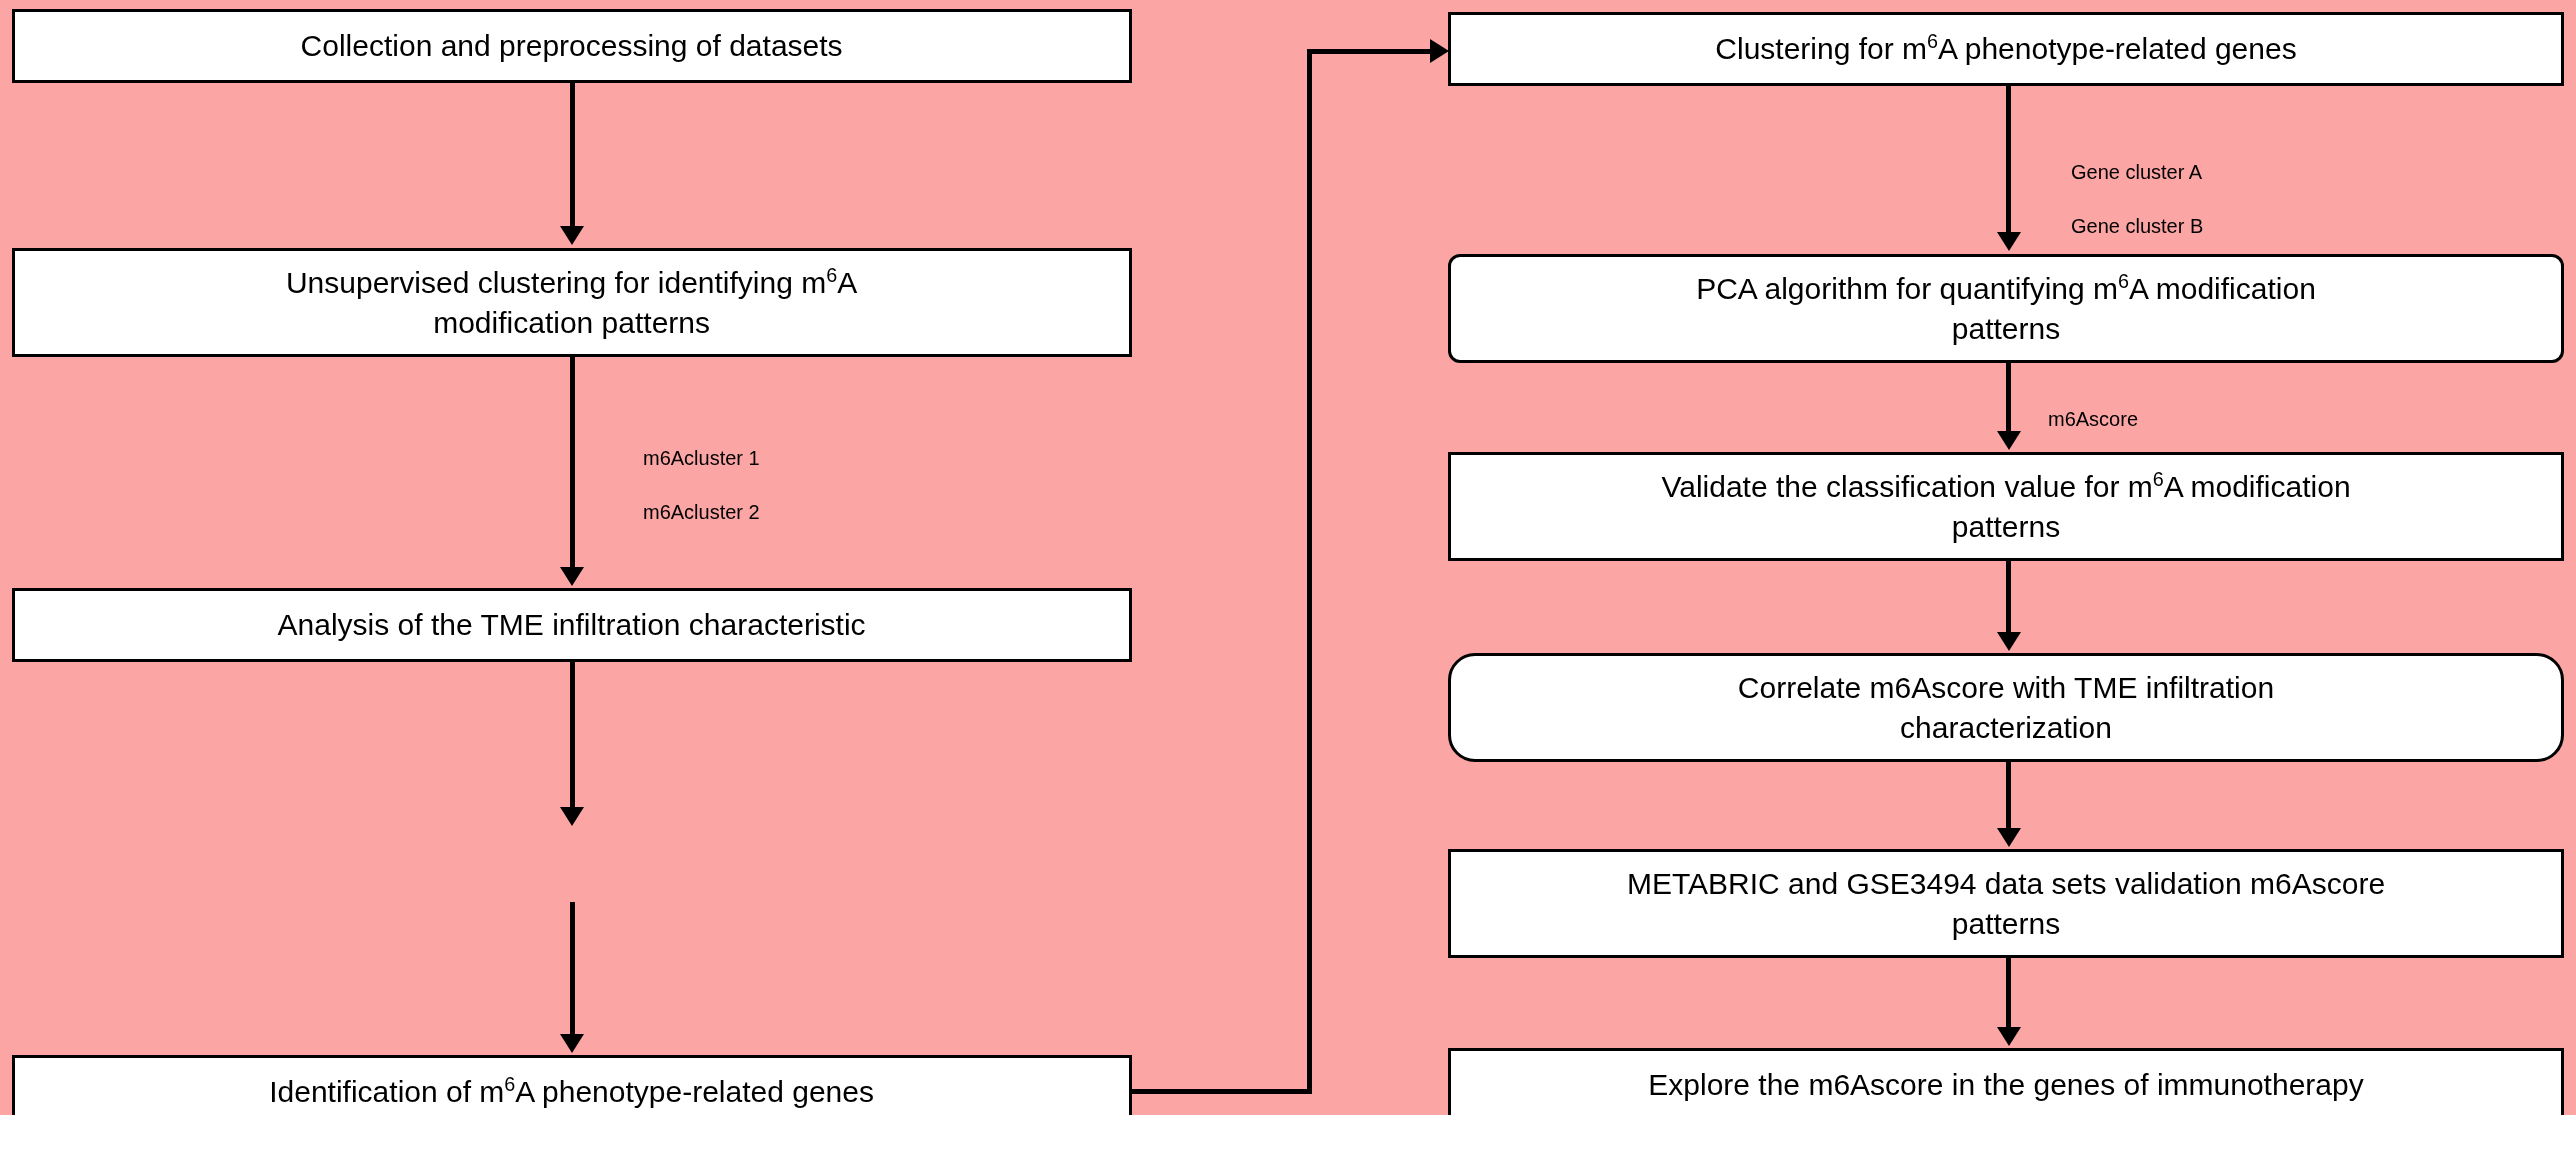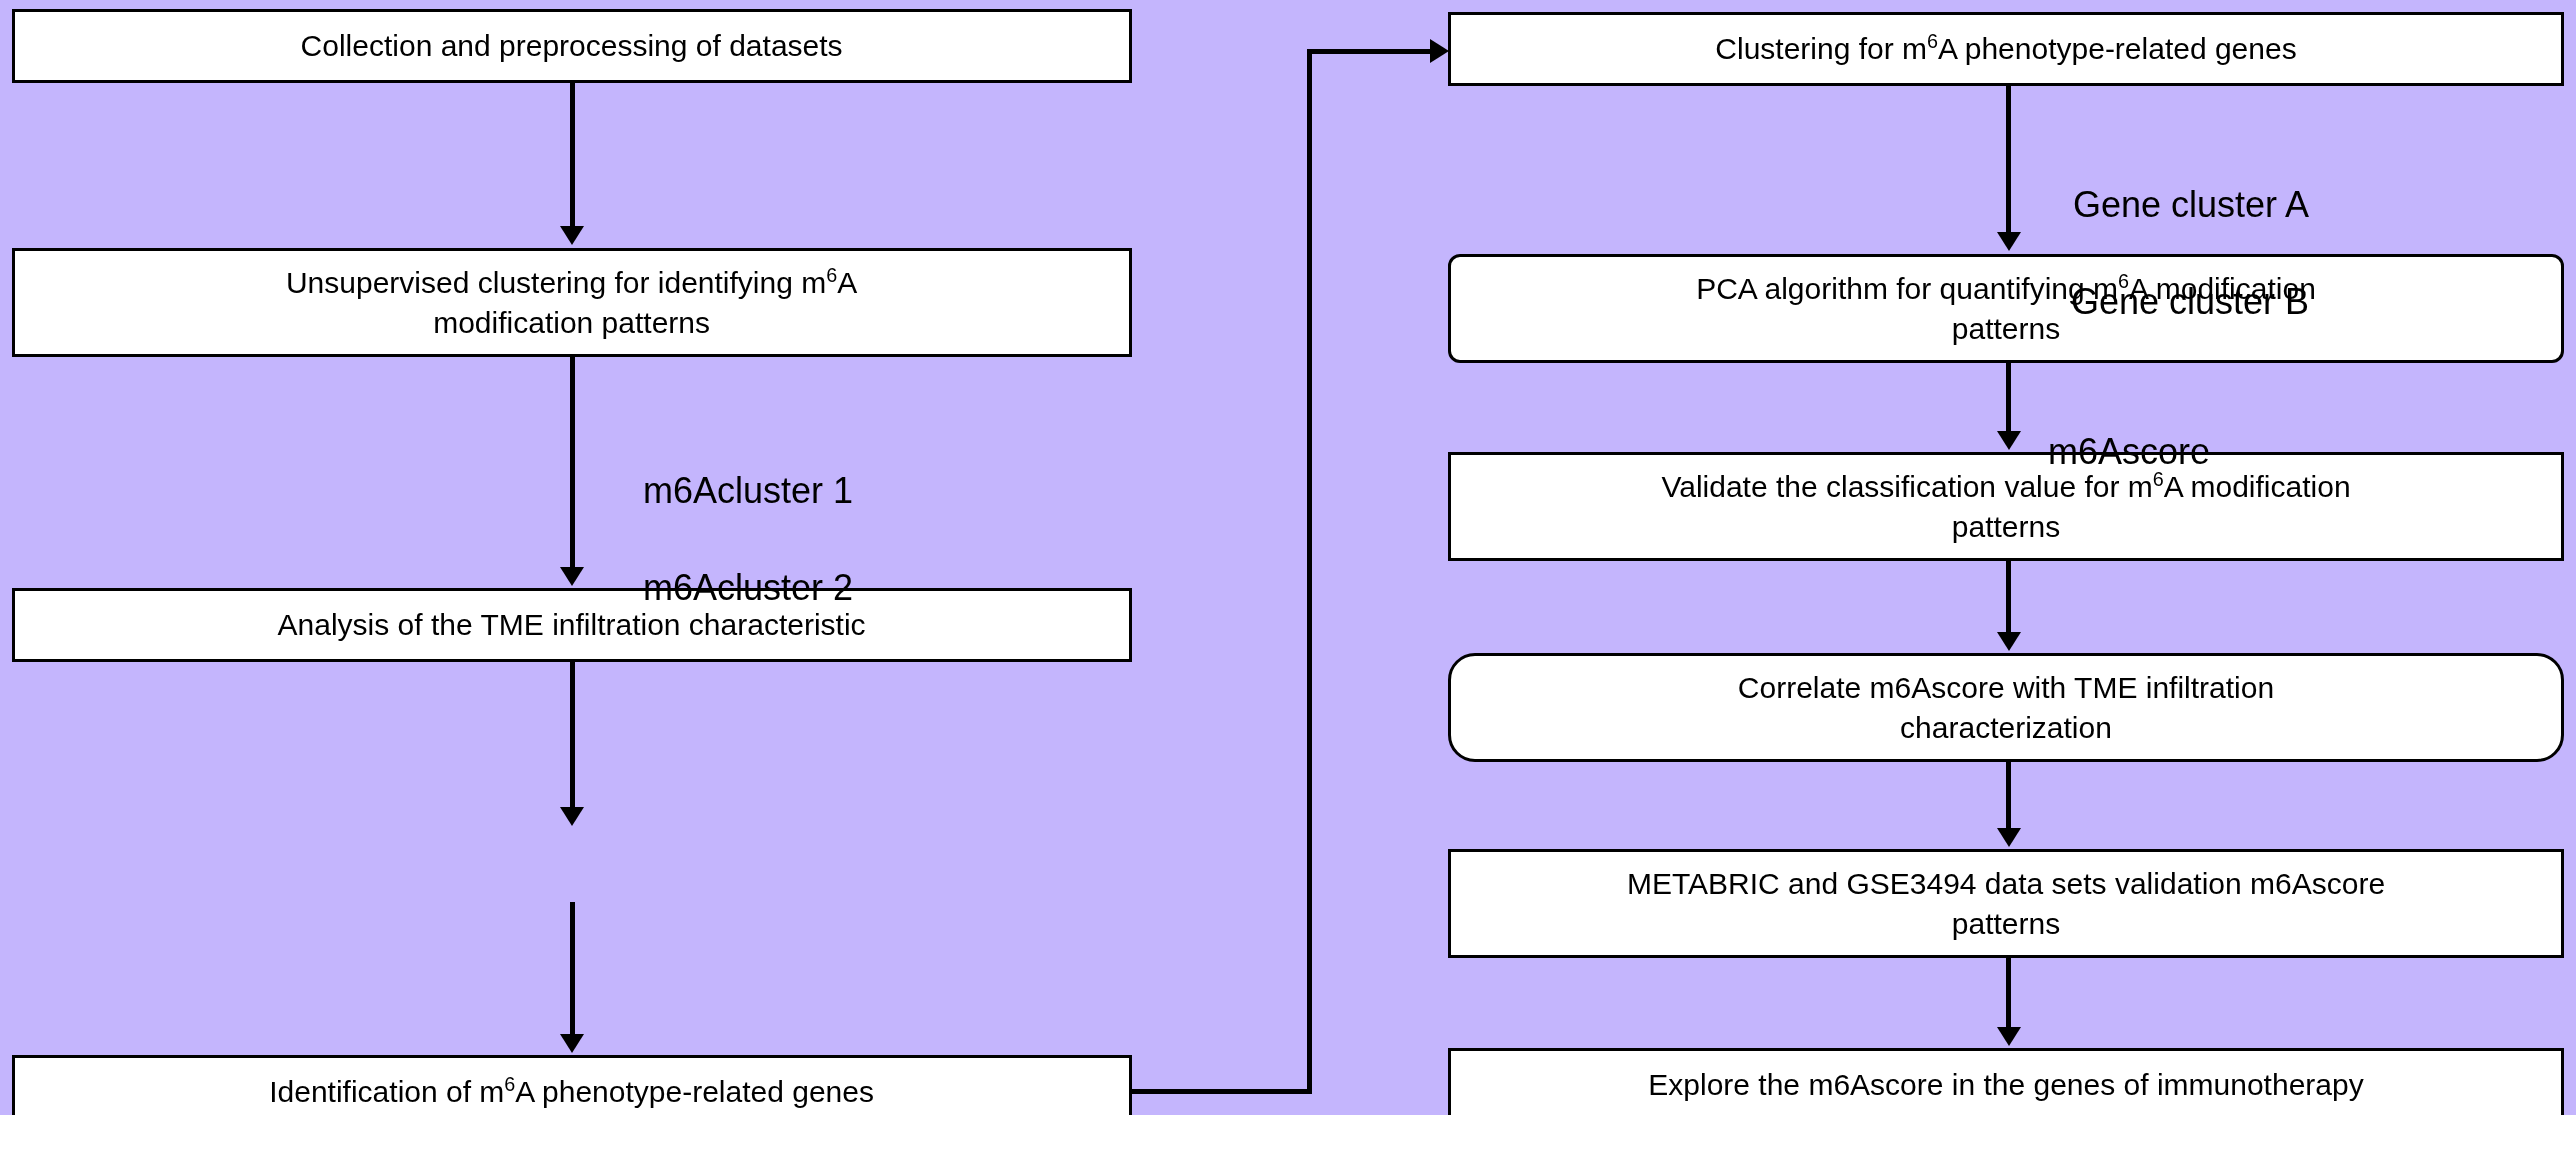--- a/index.html
+++ b/index.html
@@ -8,21 +8,21 @@
     background: #ffffff;
   }
   body {
     font-family: "Liberation Sans", sans-serif;
     color: #000000;
   }
   #flowchart {
     position: relative;
     width: 2576px;
     height: 1115px;
-    background: #c4b5fd;
+    background: #fca5a5;
     overflow: hidden;
   }
   .box {
     position: absolute;
     box-sizing: border-box;
     border: 3.2px solid #000000;
     background: #ffffff;
     display: flex;
     align-items: center;
     justify-content: center;
@@ -56,24 +56,24 @@
   .arrowhead-right {
     position: absolute;
     width: 0;
     height: 0;
     border-top: 12.2px solid transparent;
     border-bottom: 12.2px solid transparent;
     border-left: 19px solid #000000;
   }
   .edge-label {
     position: absolute;
-    font-size: 36px;
+    font-size: 20px;
     line-height: 1.35;
     white-space: pre-line;
-    text-align: right;
+    text-align: left;
   }
   sup {
     font-size: 0.66em;
     vertical-align: super;
     line-height: 0;
   }
 </style>
 </head>
 <body>
 

